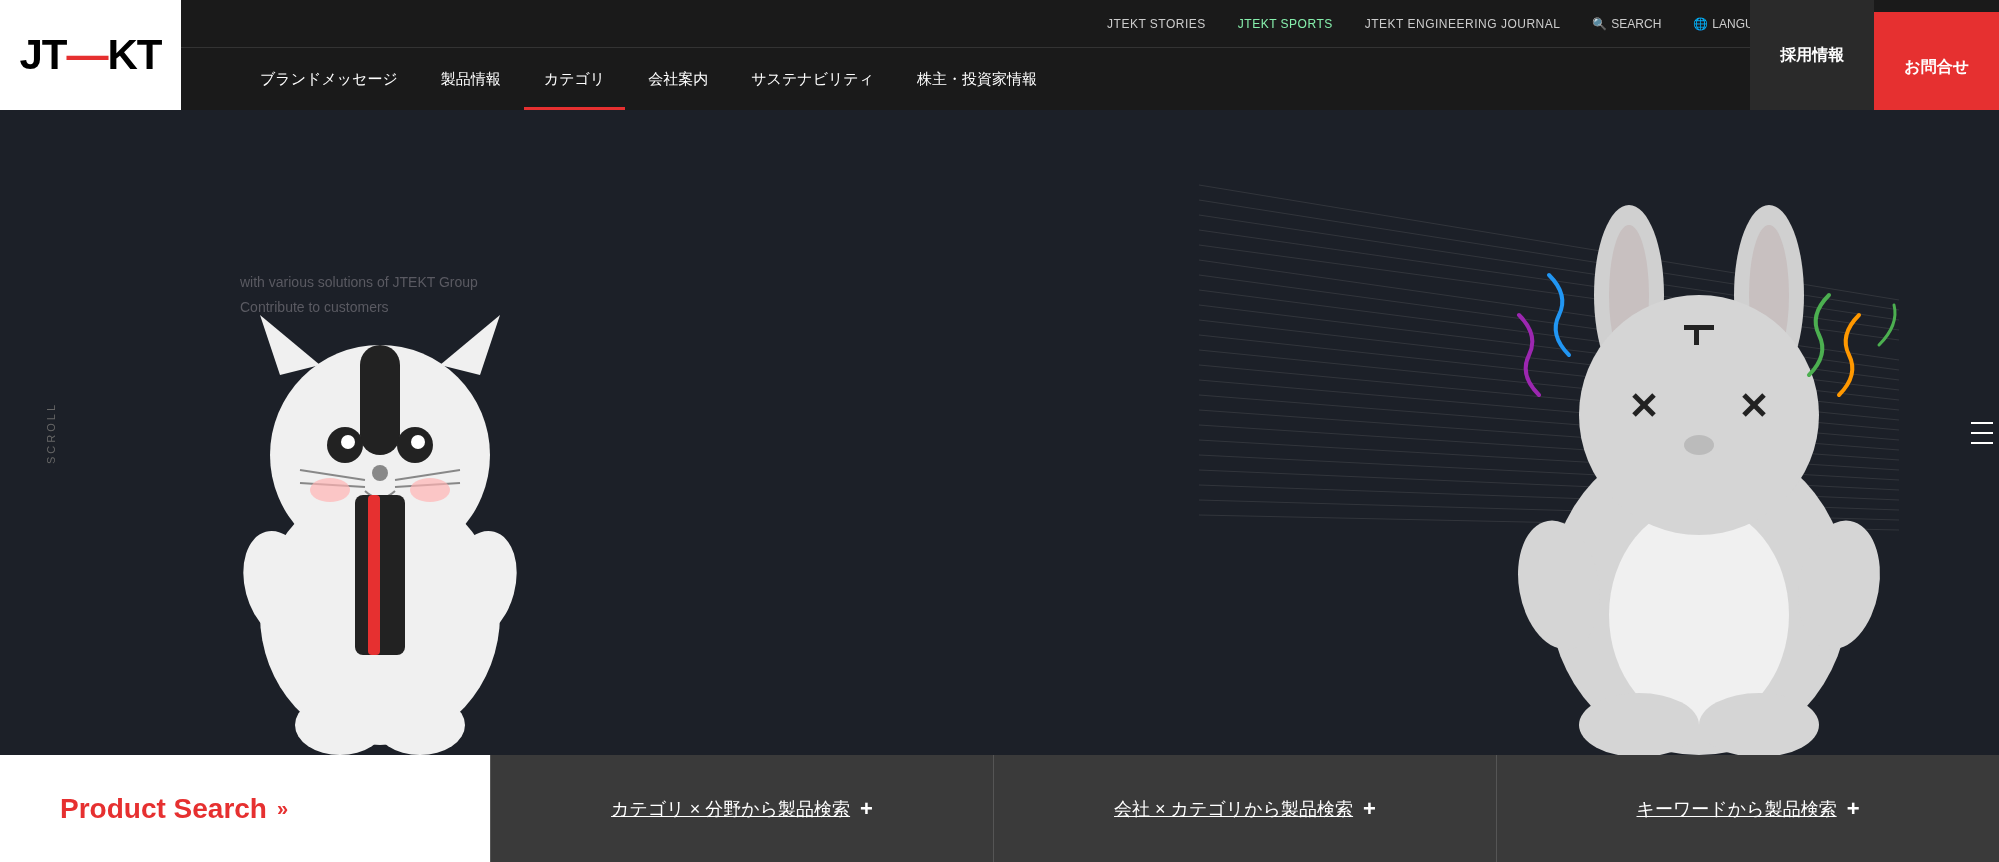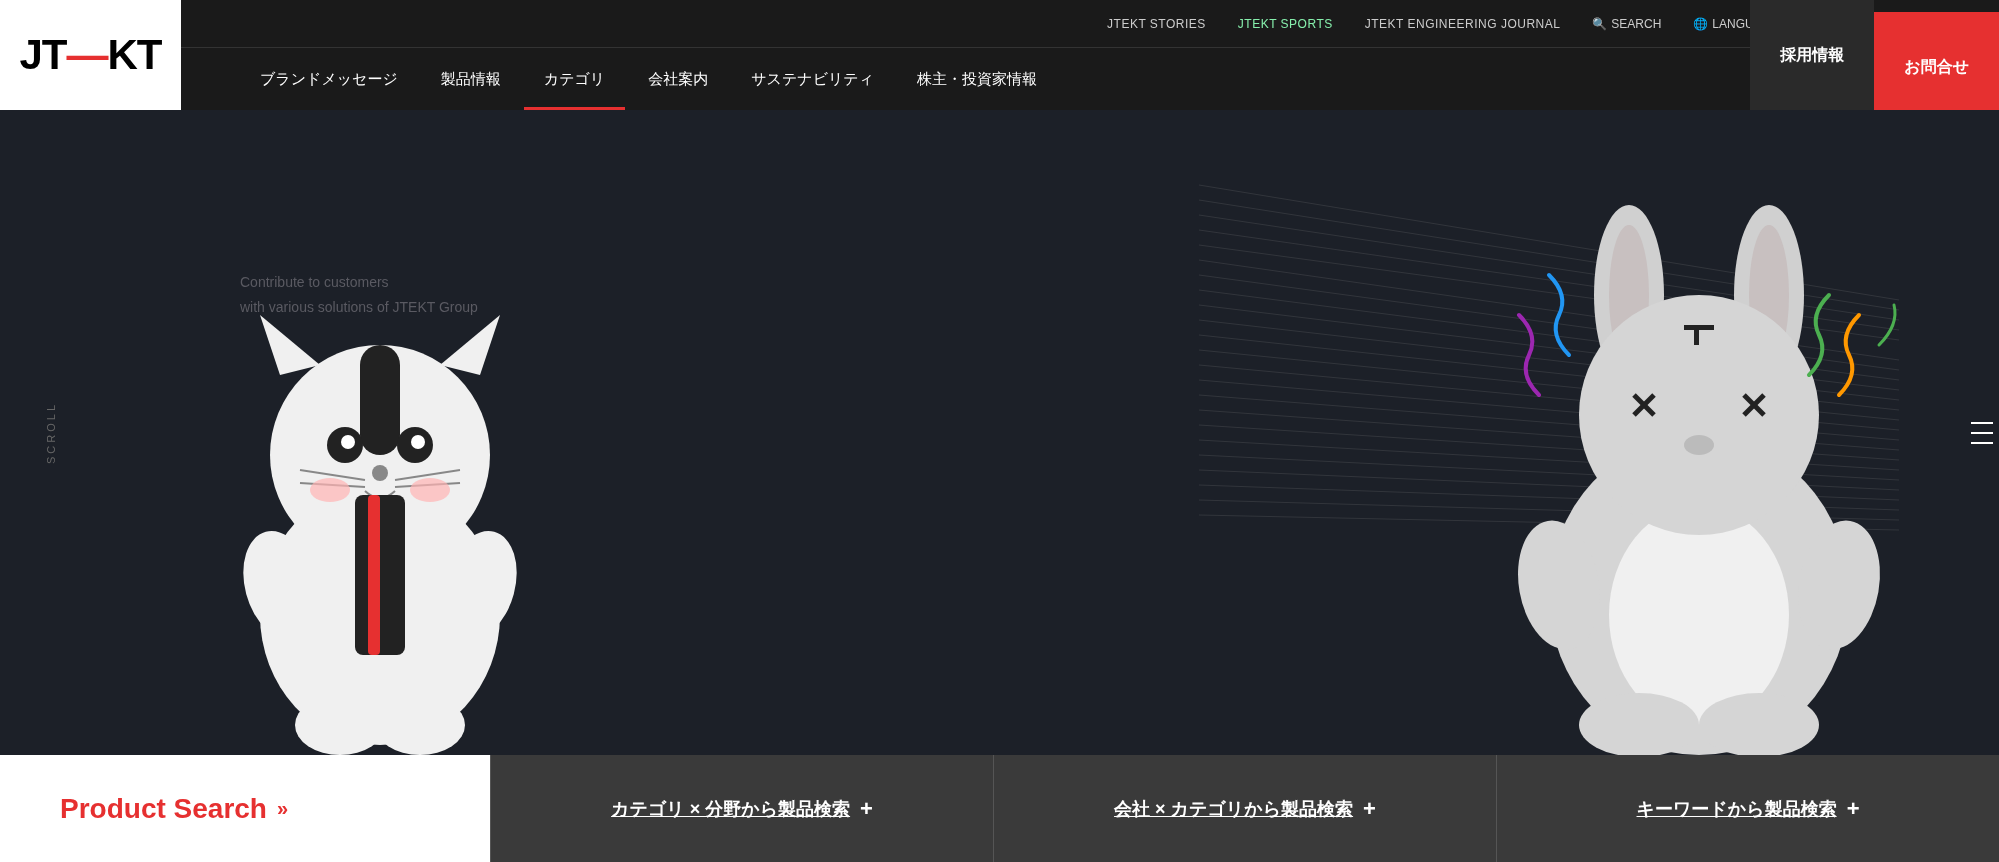--- a/index.html
+++ b/index.html
@@ -263,21 +263,21 @@
       display: flex;
       align-items: center;
       justify-content: center;
       gap: 10px;
       cursor: pointer;
       border-left: 1px solid #555;
     }
     .product-bar-option span {
       color: #fff;
       font-size: 18px;
-      font-weight: bold;
+      font-weight: normal;
     }
     .product-bar-option .plus-icon {
       color: #fff;
       font-size: 22px;
       font-weight: bold;
     }
     .underline-text {
       text-decoration: underline;
     }
   </style>
@@ -353,22 +353,22 @@
       <line x1="700" y1="180" x2="0" y2="85"></line>
       <line x1="700" y1="170" x2="0" y2="70"></line>
       <line x1="700" y1="160" x2="0" y2="55"></line>
       <line x1="700" y1="150" x2="0" y2="40"></line>
       <line x1="700" y1="140" x2="0" y2="25"></line>
     </g>
   </svg>
 
   <div class="hero-text">
     <div class="hero-sub-text">
+      <div>with various solutions of JTEKT Group</div>
       <div>Contribute to customers</div>
-      <div>with various solutions of JTEKT Group</div>
     </div>
   </div>
 
   <svg class="cat-character" viewBox="0 0 360 520" xmlns="http://www.w3.org/2000/svg">
 
     <ellipse cx="180" cy="380" rx="120" ry="130" fill="#f0f0f0"></ellipse>
 
     <circle cx="180" cy="220" r="110" fill="#f0f0f0"></circle>
 
     <polygon points="80,140 60,80 120,130" fill="#f0f0f0"></polygon>

